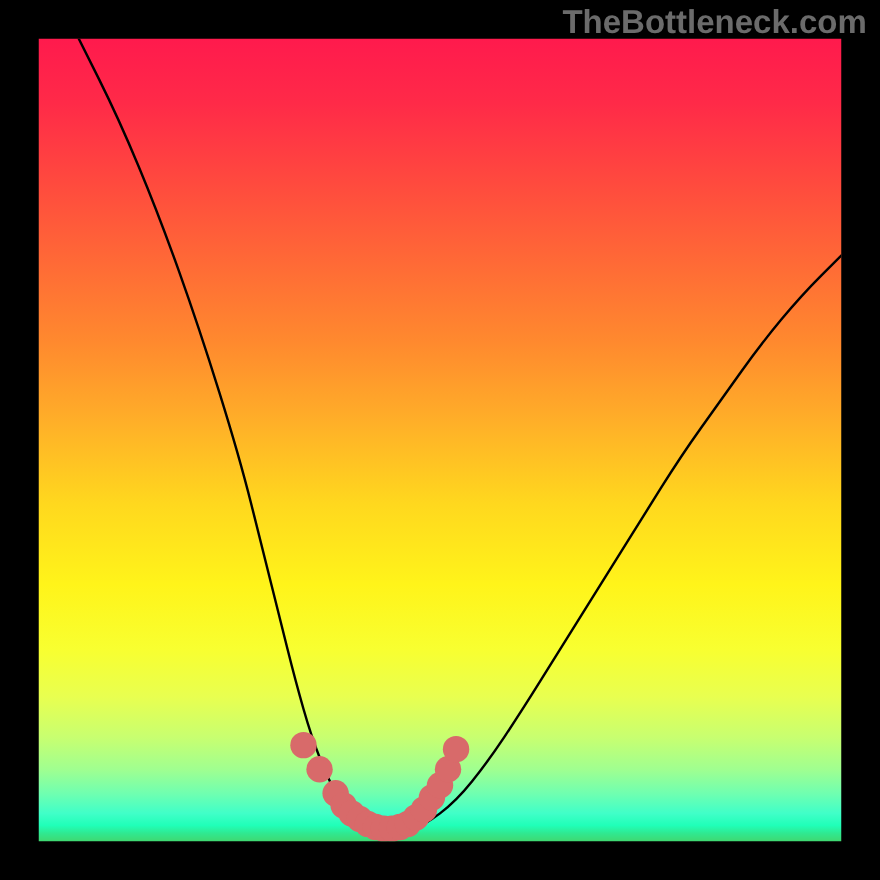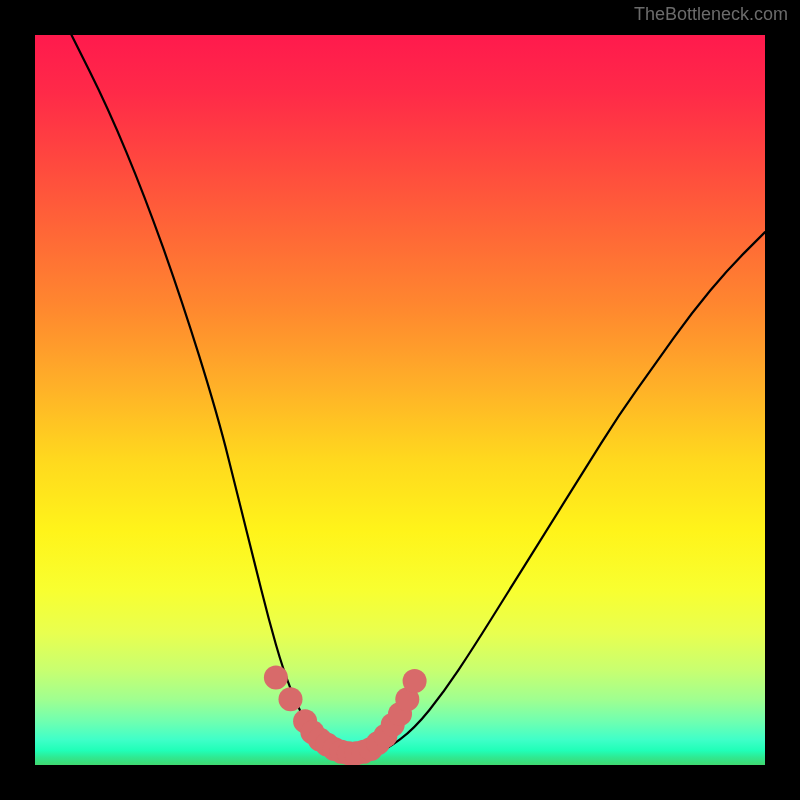--- a/index.html
+++ b/index.html
@@ -9,22 +9,22 @@
     height: 800px;
     background: #000;
     font-family: Arial, sans-serif;
     position: relative;
   }
   .watermark {
     position: absolute;
     top: 4px;
     right: 12px;
     color: #6b6b6b;
-    font-size: 18px;
-    font-weight: 400;
+    font-size: 30px;
+    font-weight: 700;
     z-index: 10;
   }
   .plot-area {
     position: absolute;
     left: 35px;
     top: 35px;
     width: 730px;
     height: 730px;
     overflow: hidden;
   }

